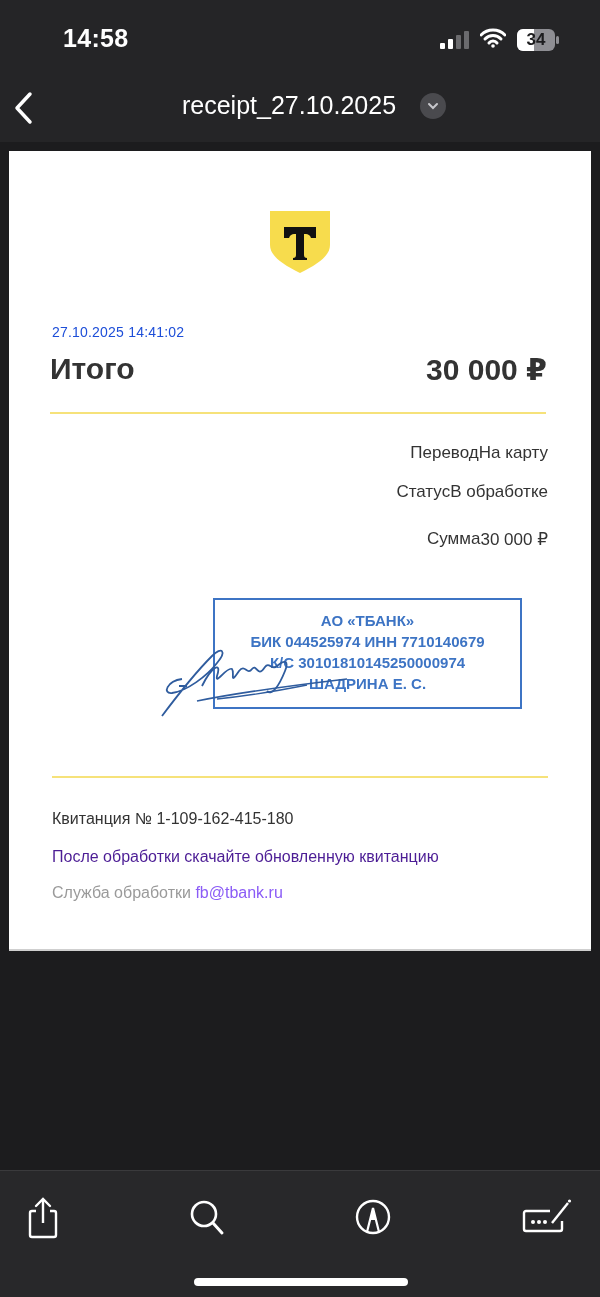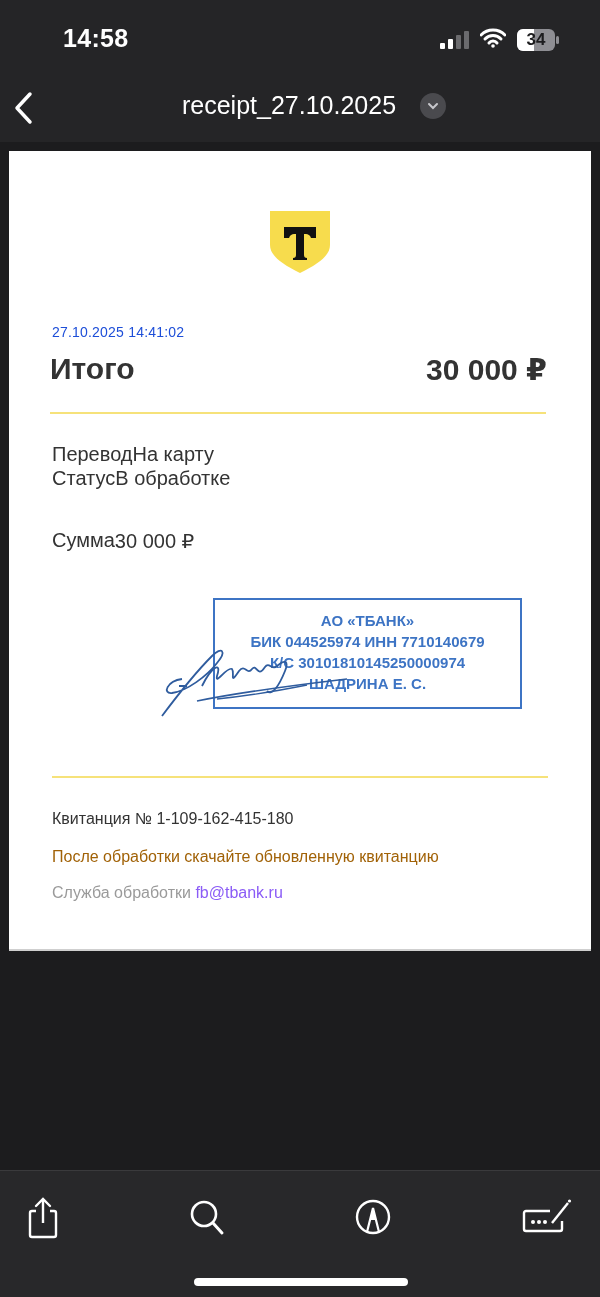--- a/index.html
+++ b/index.html
@@ -28,28 +28,28 @@
 
   .logo { position: absolute; left: 261px; top: 60px; width: 60px; height: 62px; }
 
   .timestamp { position: absolute; left: 43px; top: 173px; font-size: 14px; color: #1d4ed8; letter-spacing: 0.2px; }
   .total-label { position: absolute; left: 41px; top: 201px; font-size: 30px; font-weight: 700; color: #333; }
   .total-value { position: absolute; right: 44px; top: 201px; font-size: 30px; font-weight: 700; color: #333; }
   .divider { position: absolute; left: 41px; width: 496px; height: 2px; background: #f6e27a; }
   .div1 { top: 261px; }
   .div2 { top: 625px; left: 43px; width: 496px; }
 
-  .row { position: absolute; left: 43px; width: 496px; display: flex; justify-content: flex-start; font-size: 20px; color: #333; }
-  .row1 { top: 292px; } .row2 { top: 316px; } .row3 { top: 378px; }
+  .row { position: absolute; left: 43px; width: 496px; display: flex; justify-content: flex-end; font-size: 17px; color: #333; }
+  .row1 { top: 292px; } .row2 { top: 331px; } .row3 { top: 378px; }
 
   .stamp { position: absolute; left: 204px; top: 447px; width: 309px; height: 111px; border: 2px solid #3d74c4; color: #3d74c4; font-weight: 700; font-size: 15px; text-align: center; line-height: 21px; padding-top: 10px; }
   .signature { position: absolute; left: 148px; top: 490px; width: 200px; height: 80px; }
 
   .receipt-no { position: absolute; left: 43px; top: 659px; font-size: 16px; color: #333; }
-  .note { position: absolute; left: 43px; top: 697px; font-size: 16px; color: #a16207; }
+  .note { position: absolute; left: 43px; top: 697px; font-size: 16px; color: #4c1d95; }
   .support { position: absolute; left: 43px; top: 733px; font-size: 16px; color: #9a9a9a; }
   .support a { color: #8b5cf6; text-decoration: none; }
 
   
   .toolbar { position: absolute; top: 1170px; left: 0; width: 600px; height: 127px; background: #28282a; border-top: 1px solid #3a3a3c; }
   .tool { position: absolute; top: 24px; width: 44px; height: 44px; cursor: pointer; }
   .home-indicator { position: absolute; left: 194px; top: 1278px; width: 214px; height: 8px; border-radius: 4px; background: #fff; }
 </style>
 </head>
 <body>

